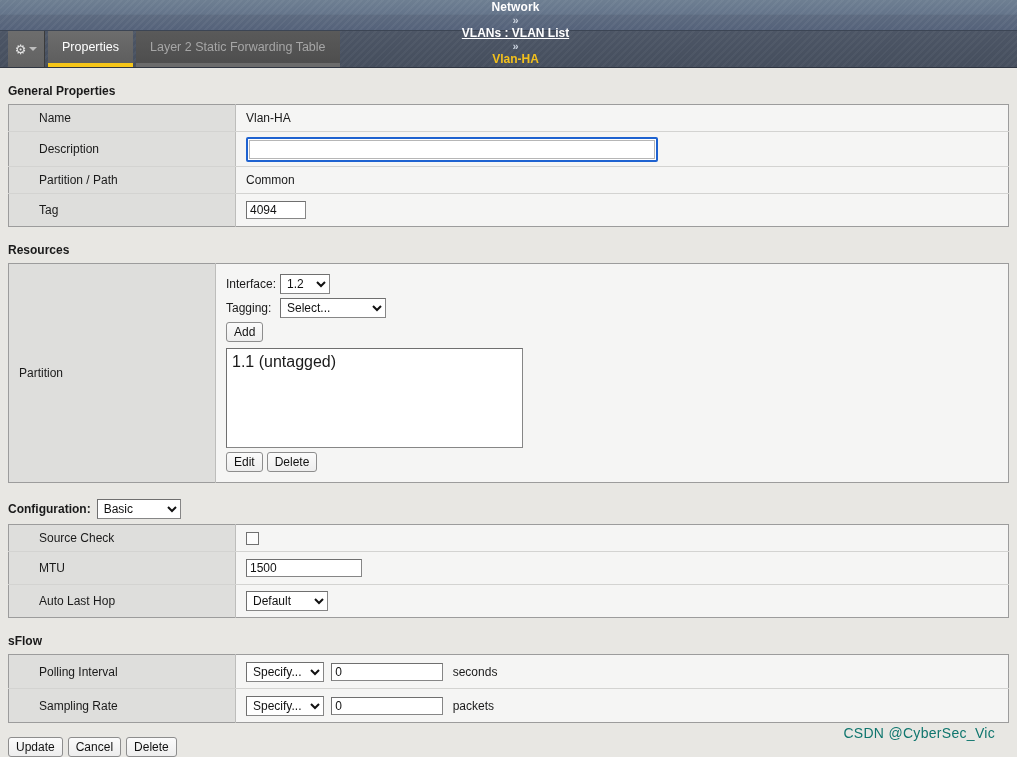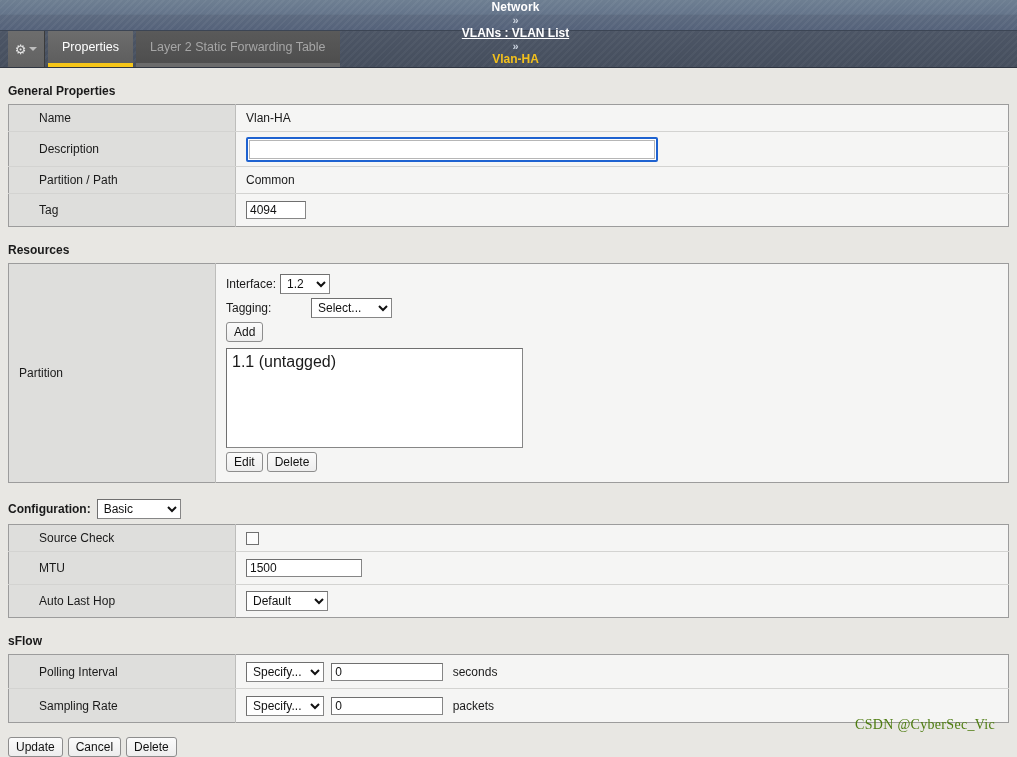--- a/index.html
+++ b/index.html
@@ -268,24 +268,24 @@
   .actions {
     display: flex;
     gap: 5px;
     margin: 14px 0 16px 0;
   }
 
   
   .watermark {
     position: absolute;
     right: 22px;
-    bottom: 24px;
-    color: #4d7c0f;
+    bottom: 16px;
+    color: #0f766e;
     font-size: 14px;
-    font-family: Liberation Serif, serif;
+    font-family: Liberation Sans, sans-serif;
     letter-spacing: .3px;
     user-select: none;
   }
   .unit { margin-left: 6px; font-size: 12px; }
 </style>
 </head>
 <body>
 
 <div class="topbar">
   <span class="crumb">Network</span>
@@ -347,21 +347,21 @@
 
         <div class="res-row">
           <span class="rlabel">Interface:</span>
           <select class="sel" style="width:50px;">
             <option>1.2</option>
           </select>
         </div>
 
         <div class="res-row">
           <span class="rlabel">Tagging:</span>
-          <select class="sel" style="width:81px;margin-left:31px;">
+          <select class="sel" style="width:106px;">
             <option>Select...</option>
           </select>
         </div>
 
         <div class="btnrow">
           <button class="btn">Add</button>
         </div>
 
         <div class="listbox">
           <div class="opt">1.1 (untagged)</div>

